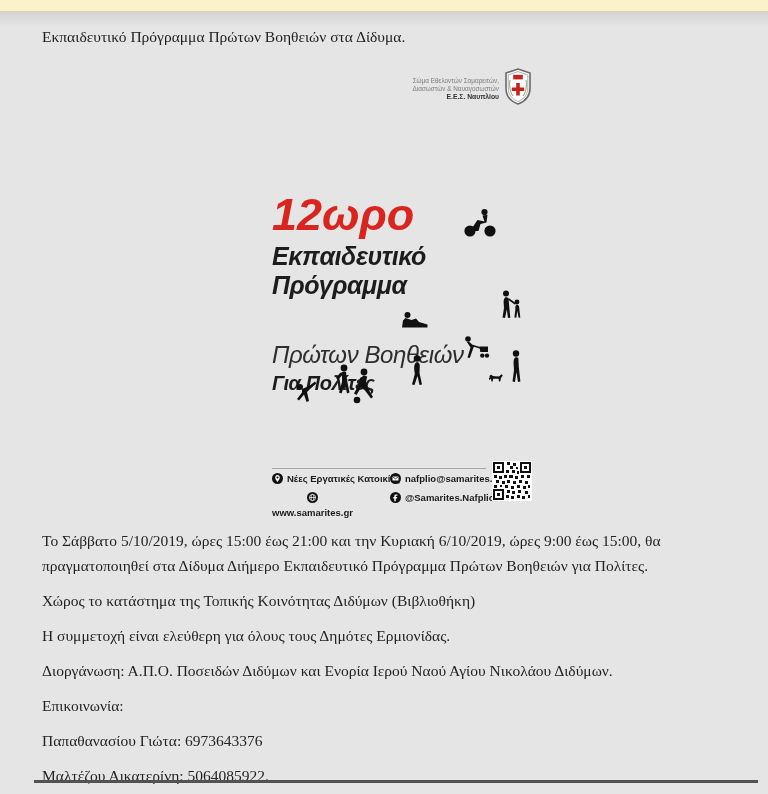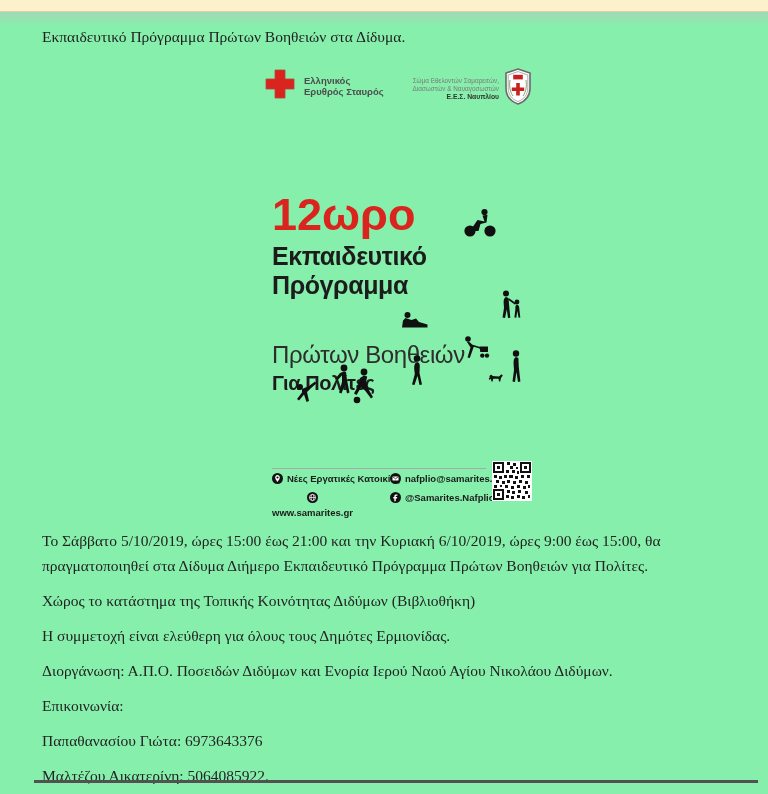--- a/index.html
+++ b/index.html
@@ -1,16 +1,16 @@
 <!DOCTYPE html>
 <html><head>
 <meta charset="utf-8">
 <style>
   html,body { margin:0; padding:0; background:#ffffff; }
-  .page { position:relative; width:768px; height:794px; background:#86efac;
+  .page { position:relative; width:768px; height:794px; background:#e5e5e5;
           font-family:"Liberation Serif", serif; overflow:hidden; }
 
   
   .top-band   { position:absolute; left:0; top:0; width:768px; height:11px;
                 background:#fbf2cc; border-bottom:1px solid #ddd2a6; }
   .top-shadow { position:absolute; left:0; top:12px; width:768px; height:15px;
                 background:linear-gradient(#bfbfbf, rgba(255,255,255,0)); opacity:.45; }
 
   .doc-title { position:absolute; left:42px; top:28px; font-size:15.5px; color:#1e1e1e; }
 
@@ -18,21 +18,21 @@
   .poster { position:absolute; left:240px; top:60px; width:312px; height:470px;
             font-family:"Liberation Sans", sans-serif; }
 
   .logo-left { position:absolute; left:24px; top:8px; display:flex; align-items:center; gap:8px; }
   .logo-left-text { font-size:9.5px; font-weight:700; color:#4d4d4d; line-height:11.5px; }
 
   .logo-right { position:absolute; right:20px; top:8px; display:flex; align-items:center; gap:5px; }
   .logo-right-text { text-align:right; font-size:6.4px; color:#7a7a7a; line-height:8px; }
   .logo-right-text .bold-line { font-weight:700; color:#333; font-size:6.8px; }
 
-  .headline { position:absolute; left:32px; top:134px; }
+  .headline { position:absolute; left:32px; top:134px;font-style:italic; }
   .headline-duration { font-size:45px; font-weight:700; line-height:42px; letter-spacing:0px; }
   .headline-l1 { font-size:25px; font-weight:700; color:#1c1c1c; line-height:29px; letter-spacing:-0.4px; margin-top:6px; }
   .headline-l2 { font-size:24px; font-weight:400; color:#2d2d2d; line-height:29px; letter-spacing:-0.4px;margin-top:40px; }
   .headline-l3 { font-size:20px; font-weight:700; color:#1c1c1c; line-height:29px; letter-spacing:-0.4px; }
 
   .fig { position:absolute; }
   .fig svg { display:block; }
 
   .poster-divider { position:absolute; left:32px; top:408px; width:214px; border-top:1px solid #a8a8a8; }
   .contact { position:absolute; display:flex; align-items:center; gap:4px;
@@ -51,31 +51,20 @@
 
 <div class="page">
 
   <div class="top-band"></div>
   <div class="top-shadow"></div>
 
   <div class="doc-title">Εκπαιδευτικό Πρόγραμμα Πρώτων Βοηθειών στα Δίδυμα.</div>
 
   <div class="poster">
 
-    <div class="logo-left">
-      <span>
-        <svg width="32" height="32" viewBox="0 0 32 32">
-          <path d="M11 2 h10 v9 h9 v10 h-9 v9 h-10 v-9 h-9 v-10 h9 z" fill="#d9251d" stroke="#b3443f" stroke-width="0.8"></path>
-        </svg>
-      </span>
-      <span class="logo-left-text">
-        <span>Ελληνικός</span><br>
-        <span>Ερυθρός Σταυρός</span>
-      </span>
-    </div>
 
     <div class="logo-right">
       <span class="logo-right-text">
         <span>Σώμα Εθελοντών Σαμαρειτών,</span><br>
         <span>Διασωστών &amp; Ναυαγοσωστών</span><br>
         <span class="bold-line">Ε.Ε.Σ. Ναυπλίου</span>
       </span>
       <span>
         <svg width="28" height="37" viewBox="0 0 28 37">
           <path d="M14 1 L26 5 L26 20 C26 28.5 21 33.5 14 36 C7 33.5 2 28.5 2 20 L2 5 Z" fill="#fff" stroke="#6a6a6a" stroke-width="1.6"></path>

